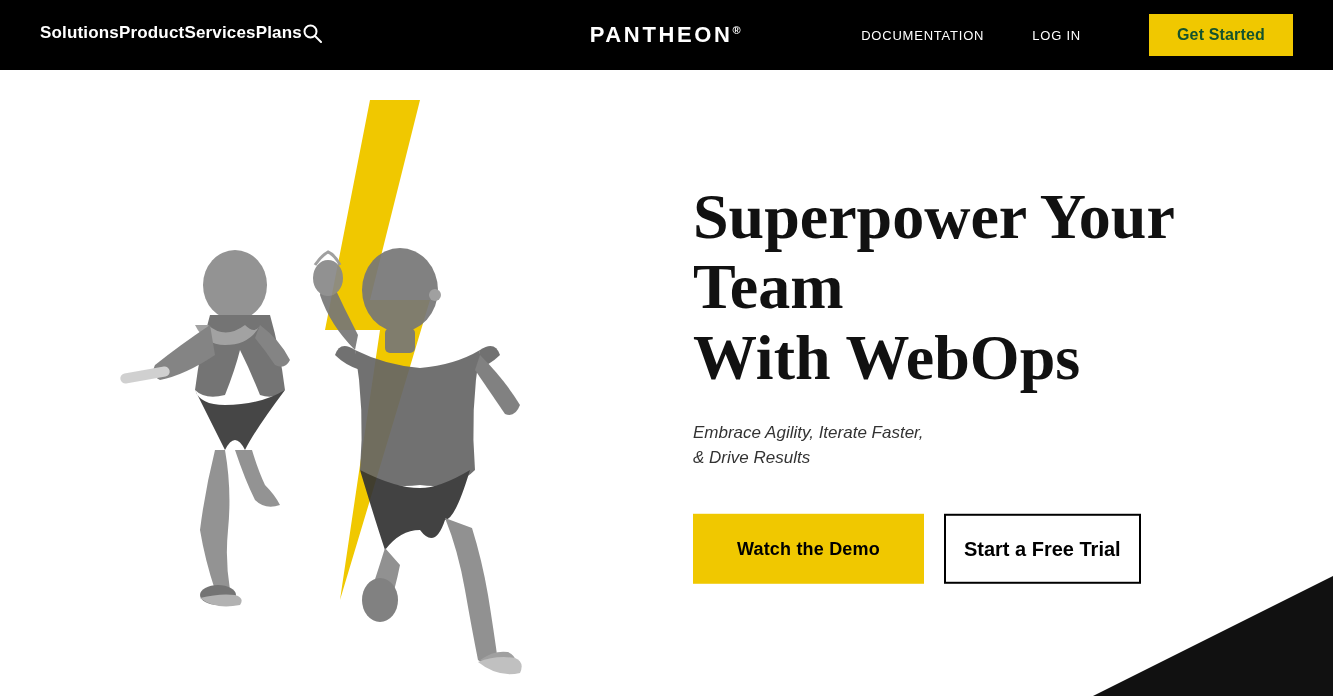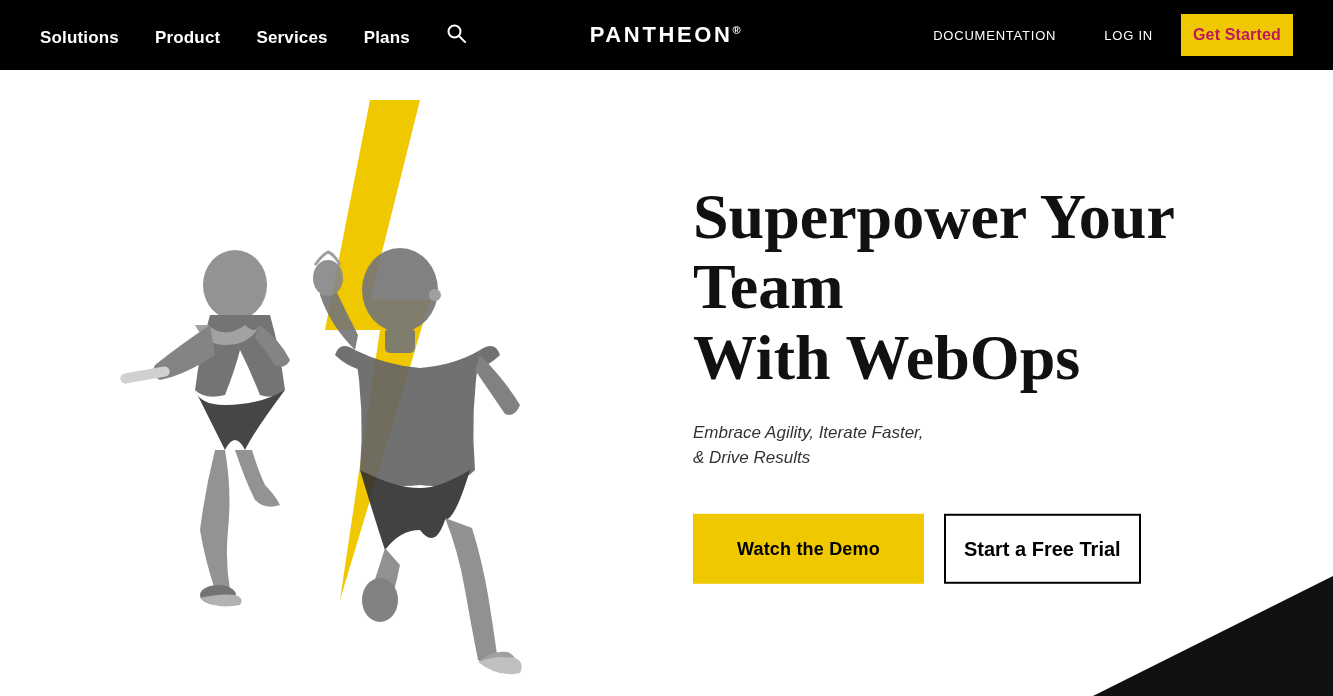--- a/index.html
+++ b/index.html
@@ -18,22 +18,21 @@
       height: 70px;
       display: flex;
       align-items: center;
       padding: 0 40px;
       position: relative;
       z-index: 10;
     }
 
     .nav-left {
       display: flex;
-      align-items: flex-end;
-      gap: 36px;
+      align-items: flex-start;
     }
 
     .nav-link {
       color: #fff;
       text-decoration: none;
       font-size: 17px;
       font-weight: 600;
       letter-spacing: 0.01em;
       cursor: pointer;
     }
@@ -75,27 +74,28 @@
       text-decoration: none;
       font-size: 13px;
       font-weight: 500;
       letter-spacing: 0.06em;
       cursor: pointer;
       margin-left: 20px;
     }
 
     .get-started-btn {
       background: #f0c800;
-      color: #be185d;
+      color: #14532d;
       border: none;
-      padding: 12px 12px;
+      padding: 12px 28px;
       font-size: 16px;
       font-weight: 700;
       cursor: pointer;
       letter-spacing: 0.01em;
+      margin-left: 40px;
     }
 
     
     .hero {
       position: relative;
       width: 1333px;
       height: 626px;
       background: #fff;
       overflow: hidden;
       display: flex;

